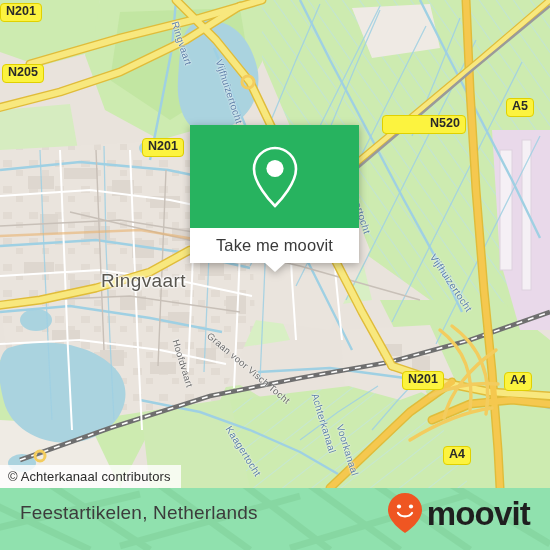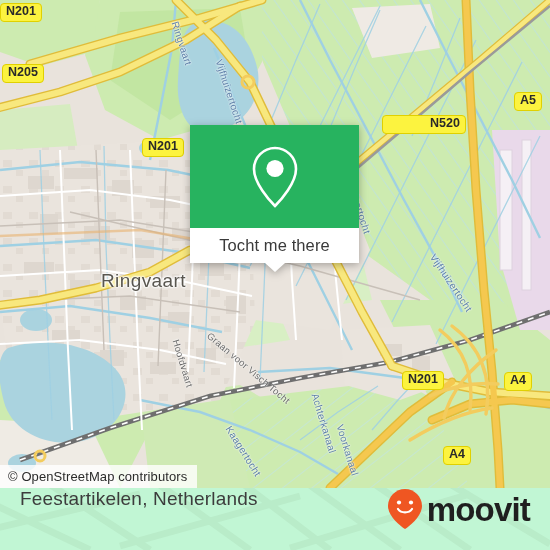--- a/index.html
+++ b/index.html
@@ -59,22 +59,22 @@
     width: 0; height: 0;
     border-left: 10px solid transparent;
     border-right: 10px solid transparent;
     border-top: 9px solid #ffffff;
   }
 
   
   #bottom-bar {
     position: absolute; left: 0; top: 488px;
     width: 550px; height: 62px;
-    background: #86efac;
-    display: flex; align-items: flex-start;
+    background: #22c55e;
+    display: flex; align-items: center;
     padding: 0 20px 12px 20px;
     overflow: hidden;
   }
   #bottom-bar-watermark {
     position: absolute; left: 0; top: 0; width: 550px; height: 62px;
     opacity: .5; pointer-events: none;
   }
   #place-title {
     position: relative; z-index: 2;
     font-size: 19px; color: #3c3c3c; letter-spacing: .2px;
@@ -324,21 +324,21 @@
         <circle cx="248" cy="82" r="6"></circle>
         <circle cx="40" cy="456" r="5"></circle>
       </g>
     </svg>
 
     <div>
       <div class="shield" style="left:0px;  top:3px;">N201</div>
       <div class="shield" style="left:2px;  top:64px;">N205</div>
       <div class="shield" style="left:142px;top:138px;">N201</div>
       <div class="shield" style="left:382px;top:115px;padding-left:47px;">N520</div>
-      <div class="shield" style="left:506px;top:92px;margin-left:8px;">A5</div>
+      <div class="shield" style="left:506px;top:98px;">A5</div>
       <div class="shield" style="left:402px;top:371px;">N201</div>
       <div class="shield" style="left:504px;top:372px;">A4</div>
       <div class="shield" style="left:443px;top:446px;">A4</div>
     </div>
 
     <div class="maplabel lbl-city" style="left:101px; top:270px;">Ringvaart</div>
 
     <div class="maplabel lbl-water" style="left:224px; top:58px;  transform:rotate(72deg); transform-origin:0 0;">Vijfhuizertocht</div>
     <div class="maplabel lbl-water" style="left:352px; top:168px; transform:rotate(72deg); transform-origin:0 0;">Vijfhuizertocht</div>
     <div class="maplabel lbl-water" style="left:437px; top:252px; transform:rotate(56deg); transform-origin:0 0;">Vijfhuizertocht</div>
@@ -351,27 +351,27 @@
     <div class="maplabel lbl-street" style="left:181px; top:338px; transform:rotate(73deg); transform-origin:0 0;">Hoofdvaart</div>
 
     <div id="popup">
       <div id="popup-header">
         <svg id="popup-pin-icon" width="54" height="66" viewBox="0 0 54 66">
           <path d="M27 4 C15.4 4 6 13.4 6 25 C6 39 21 56 27 62 C33 56 48 39 48 25 C48 13.4 38.6 4 27 4 Z" fill="none" stroke="#ffffff" stroke-width="2.6"></path>
           <circle cx="27" cy="24.5" r="8.6" fill="#ffffff"></circle>
         </svg>
       </div>
       <div id="popup-footer">
-        <span id="popup-cta-label">Tocht me there</span>
+        <span id="popup-cta-label">Take me moovit</span>
         <span id="popup-tail"></span>
       </div>
     </div>
 
     <div id="attribution">
-      <span>© OpenStreetMap contributors</span>
+      <span>© Achterkanaal contributors</span>
     </div>
   </div>
 
   <div id="bottom-bar">
     <svg id="bottom-bar-watermark" viewBox="0 0 550 62">
       <rect x="0" y="0" width="550" height="62" fill="#fdfdfd"></rect>
       <g stroke="#eceae6" stroke-width="7" fill="none">
         <path d="M-20,10 L90,62"></path>
         <path d="M40,-10 L150,62"></path>
         <path d="M150,-10 L250,62"></path>

